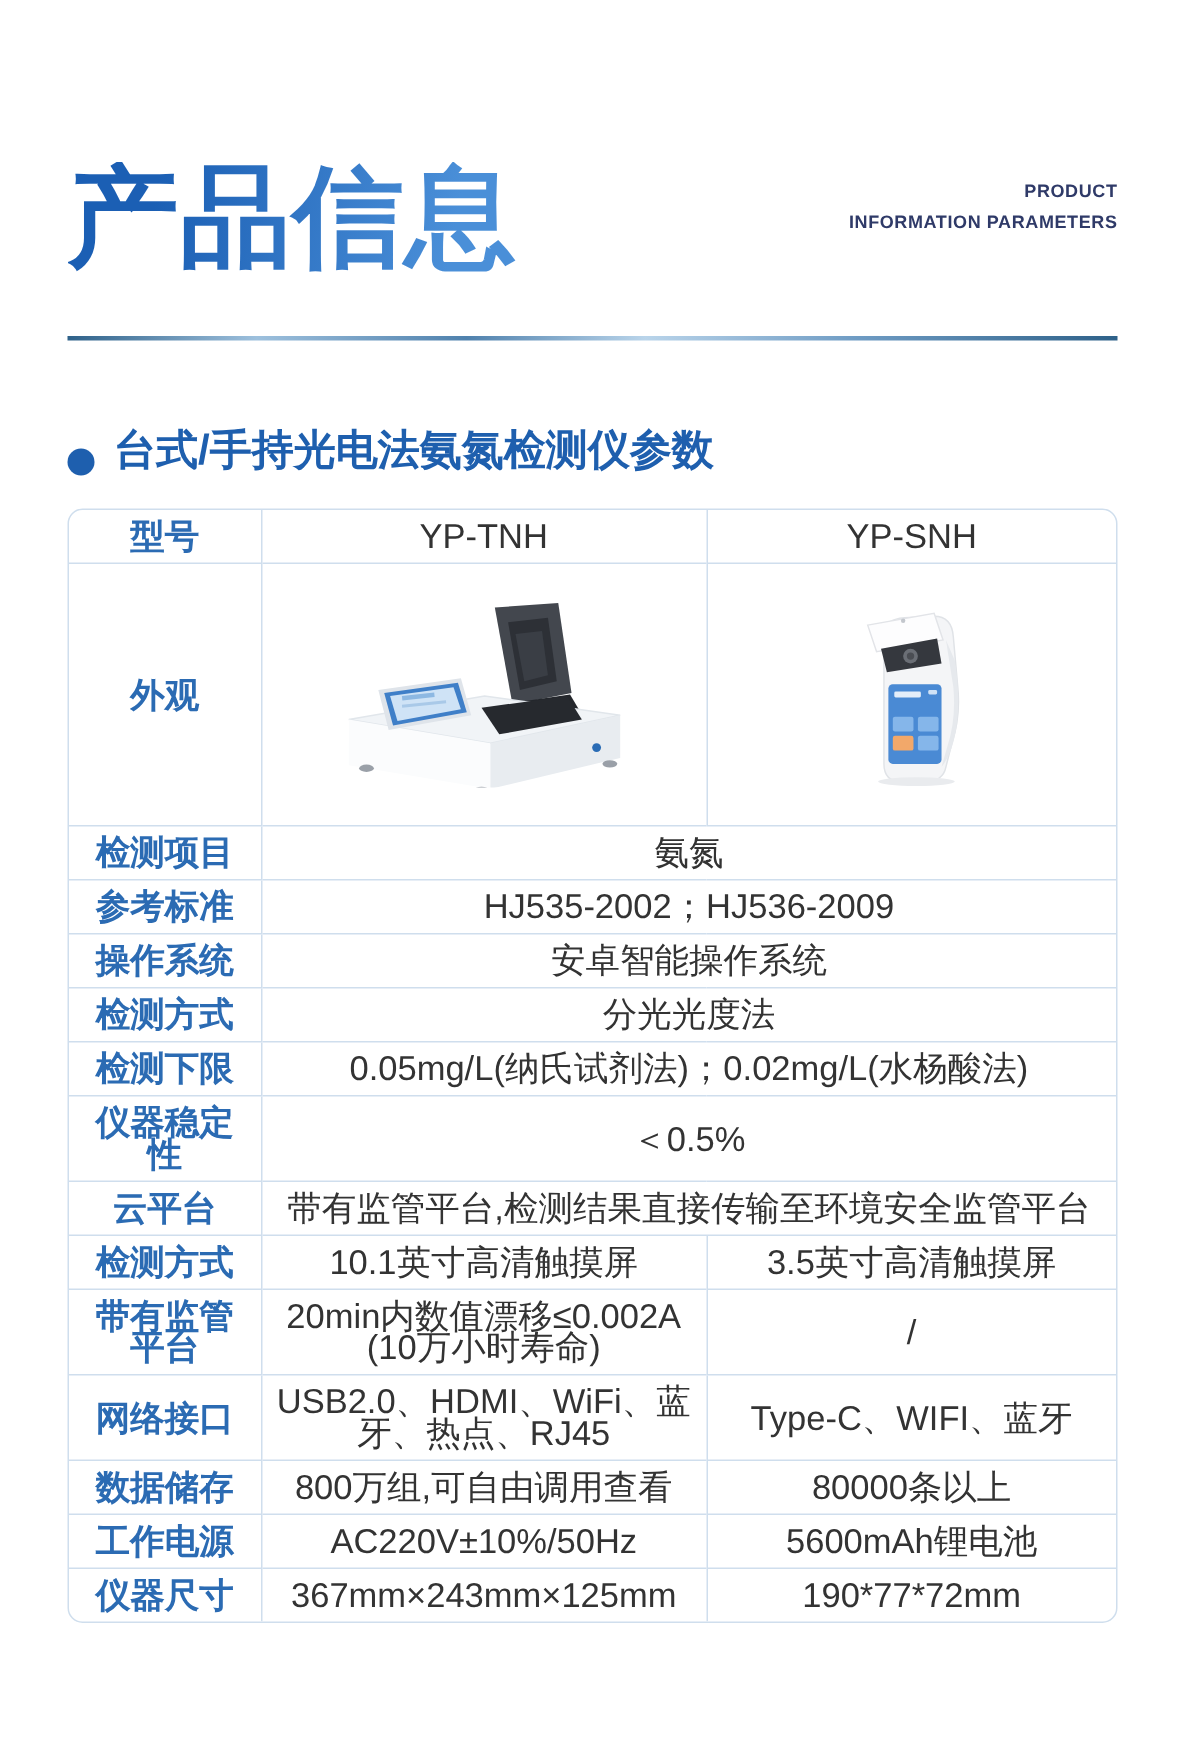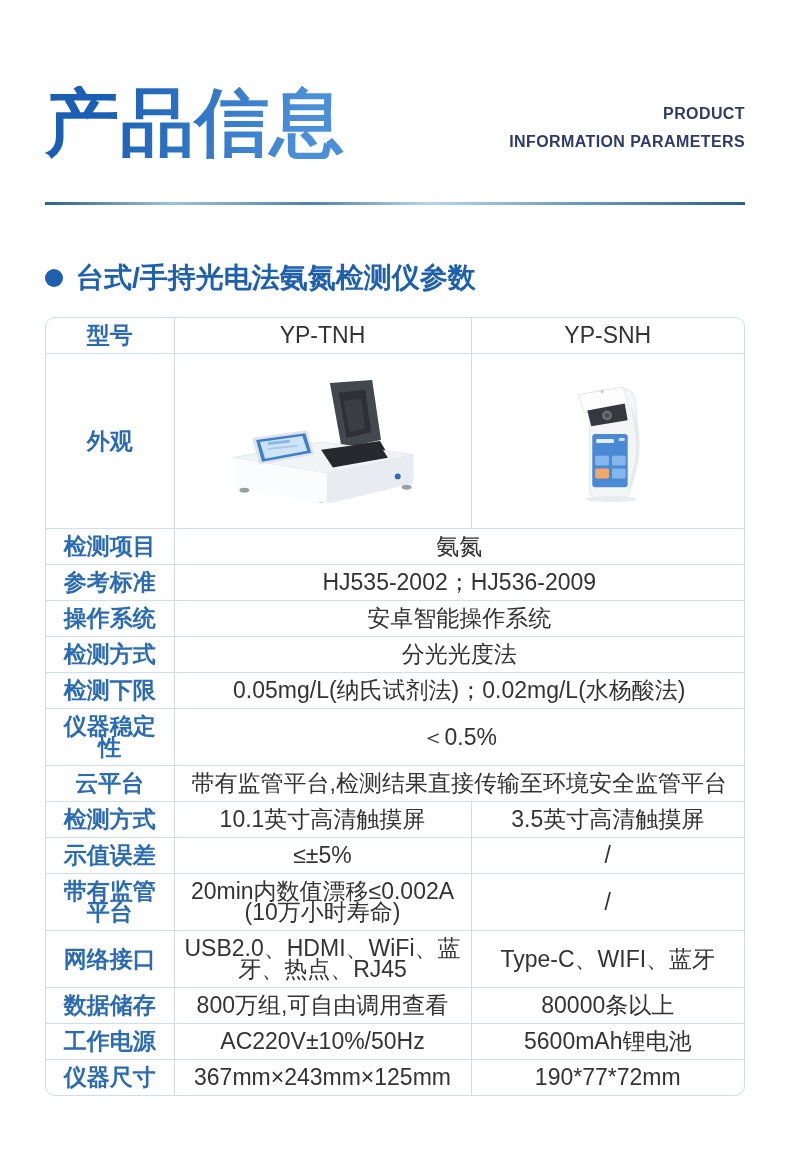--- a/index.html
+++ b/index.html
@@ -14,57 +14,57 @@
   *{margin:0;padding:0;box-sizing:border-box;}
   html,body{width:790px;background:#ffffff;}
   body{
     height:1160px;
     font-family:"Liberation Sans","DejaVu Sans",sans-serif;
     overflow:hidden;
     position:relative;
   }
   .page{width:790px;height:1160px;position:relative;}
   .header{
-    margin:86px 45px 0 45px;
+    margin:108px 45px 0 45px;
     display:flex;
     justify-content:space-between;
-    align-items:center;
+    align-items:flex-start;
   }
   .page-title{
     font-size:74px;
     font-weight:900;
     line-height:1;
     letter-spacing:1px;
     background:linear-gradient(100deg,var(--title-blue-start) 20%,var(--title-blue-end) 85%);
     -webkit-background-clip:text;
     background-clip:text;
     -webkit-text-fill-color:transparent;
     color:var(--title-blue-start);
   }
   .title-en{
     margin-top:9px;
     text-align:right;
-    font-size:16px;
+    font-size:12px;
     font-weight:600;
     letter-spacing:0.4px;
     line-height:1.75;
     color:var(--subtitle-navy);
   }
   .divider{
     margin:42px 45px 0 45px;
     height:3px;
     background:linear-gradient(90deg,#2e6189 0%,#9dc0dd 18%,#4f81ad 38%,#b9d4ea 55%,#6f9cc4 75%,#2e6189 100%);
   }
   .section-title{
     margin:55px 45px 0 45px;
     font-size:28px;
     font-weight:bold;
     color:var(--section-blue);
     display:flex;
-    align-items:center;
+    align-items:flex-end;
     line-height:1.25;
   }
   .bullet{
     width:18px;height:18px;border-radius:50%;
     background:var(--section-blue);
     display:inline-block;
     margin-right:13px;
     flex:0 0 auto;
   }
   .table-wrap{
@@ -219,25 +219,20 @@
           </tr>
           <tr class="row">
             <td class="label">云平台</td>
             <td class="val" colspan="2">带有监管平台,检测结果直接传输至环境安全监管平台</td>
           </tr>
           <tr class="row">
             <td class="label">检测方式</td>
             <td class="val">10.1英寸高清触摸屏</td>
             <td class="val">3.5英寸高清触摸屏</td>
           </tr>
-          <tr class="row">
-            <td class="label">示值误差</td>
-            <td class="val">≤±5%</td>
-            <td class="val">/</td>
-          </tr>
           <tr class="row tall">
             <td class="label">带有监管平台</td>
             <td class="val">20min内数值漂移≤0.002A
 (10万小时寿命)</td>
             <td class="val">/</td>
           </tr>
           <tr class="row">
             <td class="label">网络接口</td>
             <td class="val">USB2.0、HDMI、WiFi、蓝牙、热点、RJ45</td>
             <td class="val">Type-C、WIFI、蓝牙</td>

